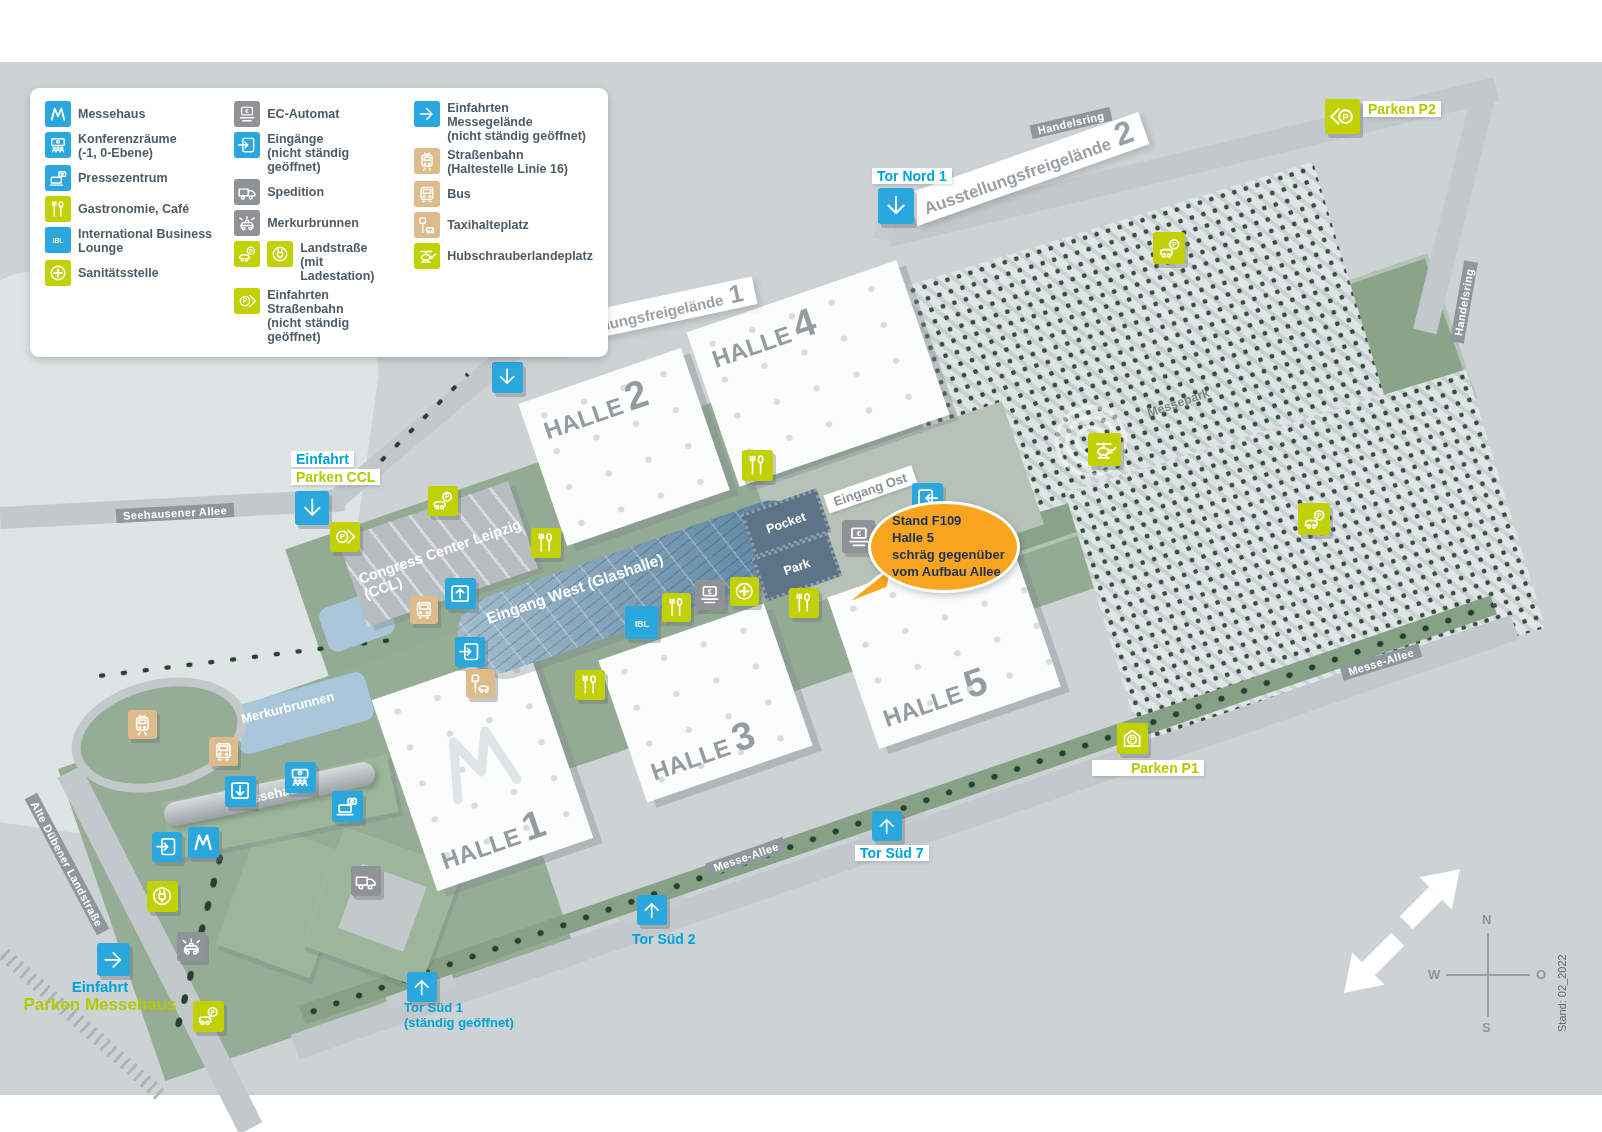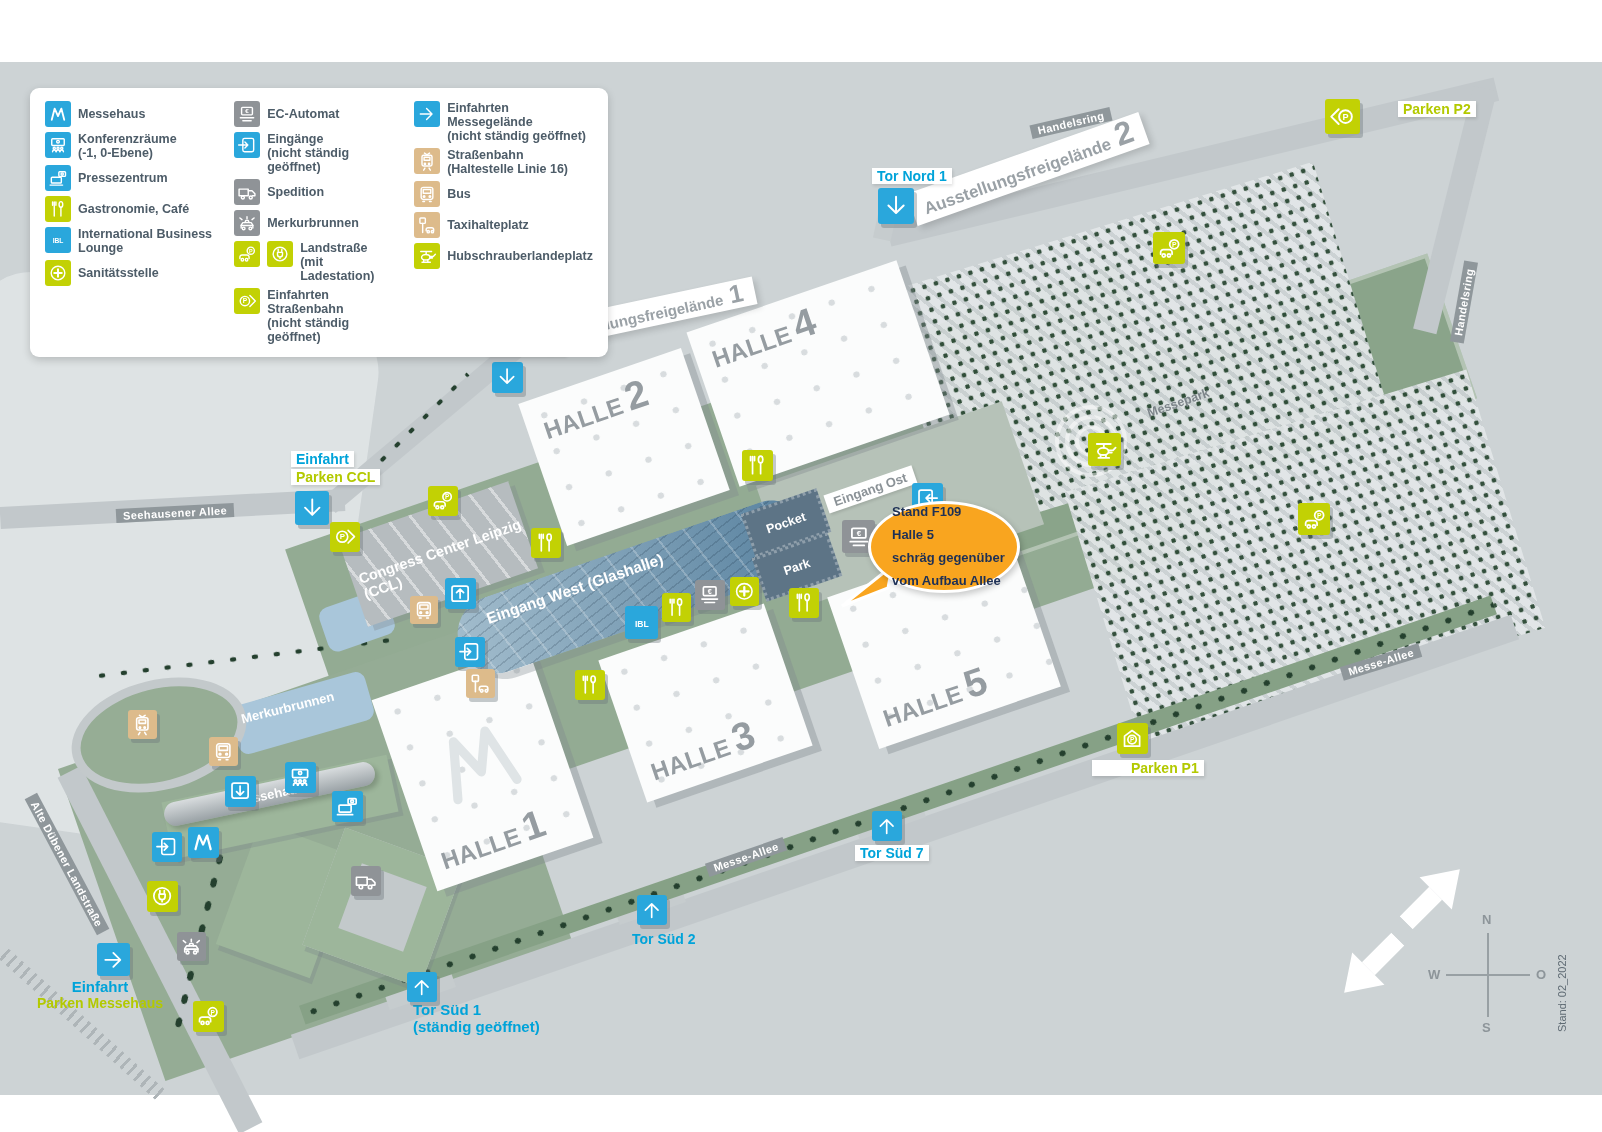--- a/index.html
+++ b/index.html
@@ -65,21 +65,21 @@
   .legend{position:absolute;left:30px;top:88px;width:578px;min-height:204px;background:#fff;border-radius:9px;
      box-shadow:0 3px 8px rgba(0,0,0,.18);display:flex;gap:22px;padding:13px 15px;box-sizing:border-box;z-index:8;}
   .lcol{display:flex;flex-direction:column;gap:5px;}
   .lcol1{width:182px;} .lcol2{width:172px;} .lcol3{width:180px;}
   .litem{display:flex;align-items:flex-start;gap:7px;}
   .licon{width:26px;height:26px;border-radius:3px;flex:none;display:flex;align-items:center;justify-content:center;}
   .licon svg{width:20px;height:20px;}
   .ltext{font-size:12.5px;font-weight:bold;color:#4d5c68;line-height:1.12;display:flex;flex-direction:column;justify-content:center;min-height:26px;}
   
   .callout{position:absolute;left:868px;top:501px;width:152px;height:92px;background:var(--orange,#f9a51f);
-     border:3px solid #fff;border-radius:50%;z-index:7;display:flex;flex-direction:column;justify-content:space-between;
+     border:3px solid #fff;border-radius:50%;z-index:7;display:flex;flex-direction:column;justify-content:center;
      padding-left:21px;box-sizing:border-box;color:var(--navy,#1d3056);font-weight:bold;font-size:13px;line-height:1.3;
      box-shadow:2px 3px 6px rgba(0,0,0,.2);}
   .ctail{position:absolute;z-index:6;}
   
   .cline{position:absolute;background:#98a0a4;}
   .cletter{position:absolute;color:#8d959a;font-size:13px;font-weight:bold;}
   .warrow{position:absolute;}
   .stand{position:absolute;left:1556px;top:1032px;transform:rotate(-90deg);transform-origin:0 0;
      font-size:11px;color:#5f6b74;white-space:nowrap;}
 </style>
@@ -202,35 +202,35 @@
   </div>
   <div class="graylabel onwhite" style="left:824px;top:480px;transform:rotate(-19deg);font-size:13px;padding:2px 8px;">Eingang Ost</div>
   <div class="wlabel" style="left:240px;top:700px;transform:rotate(-14deg);font-size:13px;">Merkurbrunnen</div>
   <div class="graylabel" style="left:1146px;top:396px;transform:rotate(-19deg);font-size:12.5px;color:#7d858a;">Messepark</div>
   <div class="mh-bar">
       <span>Messehaus</span>
     </div>
 
   <div class="gate onwhite" style="left:872px;top:168px;">Tor Nord 1</div>
   <div class="gate onwhite" style="left:486px;top:339px;">Tor Nord 2</div>
-  <div class="gate" style="left:413px;top:1001px;font-size:15px;">
+  <div class="gate" style="left:404px;top:1001px;font-size:13px;">
     <div>Tor Süd 1</div>
       <div>(ständig geöffnet)</div>
   </div>
   <div class="gate" style="left:632px;top:931px;">Tor Süd 2</div>
   <div class="gate onwhite" style="left:855px;top:845px;">Tor Süd 7</div>
   <div class="gate onwhite limetxt" style="left:1092px;top:760px;padding-left:39px;">Parken P1</div>
-  <div class="gate onwhite limetxt" style="left:1363px;top:101px;margin-left:35px;">Parken P2</div>
+  <div class="gate onwhite limetxt" style="left:1363px;top:101px;">Parken P2</div>
   <div class="abs" style="left:291px;top:450px;z-index:6;">
     <div class="gate onwhite" style="position:static;display:inline-block;">Einfahrt</div><br>
     <div class="gate onwhite limetxt" style="position:static;display:inline-block;margin-top:1px;">Parken CCL</div>
   </div>
   <div class="abs" style="left:15px;top:978px;width:170px;text-align:center;z-index:6;">
     <div class="gate" style="position:static;font-size:15px;">Einfahrt</div>
-    <div class="gate limetxt" style="position:static;font-size:14px;">Parken Messehaus</div>
+    <div class="gate limetxt" style="position:static;font-size:17px;">Parken Messehaus</div>
   </div>
 
   <div class="legend">
     <div class="lcol lcol1">
         <div class="litem">
           <span class="licon c-blue">
             <svg viewBox="0 0 24 24" fill="none" stroke="#fff" stroke-width="1.7" stroke-linecap="round" stroke-linejoin="round">
               <path d="M4.5 19 8 5.5l4 9 4-9L19.5 19" stroke-width="2.2"></path>
             </svg>
           </span>

